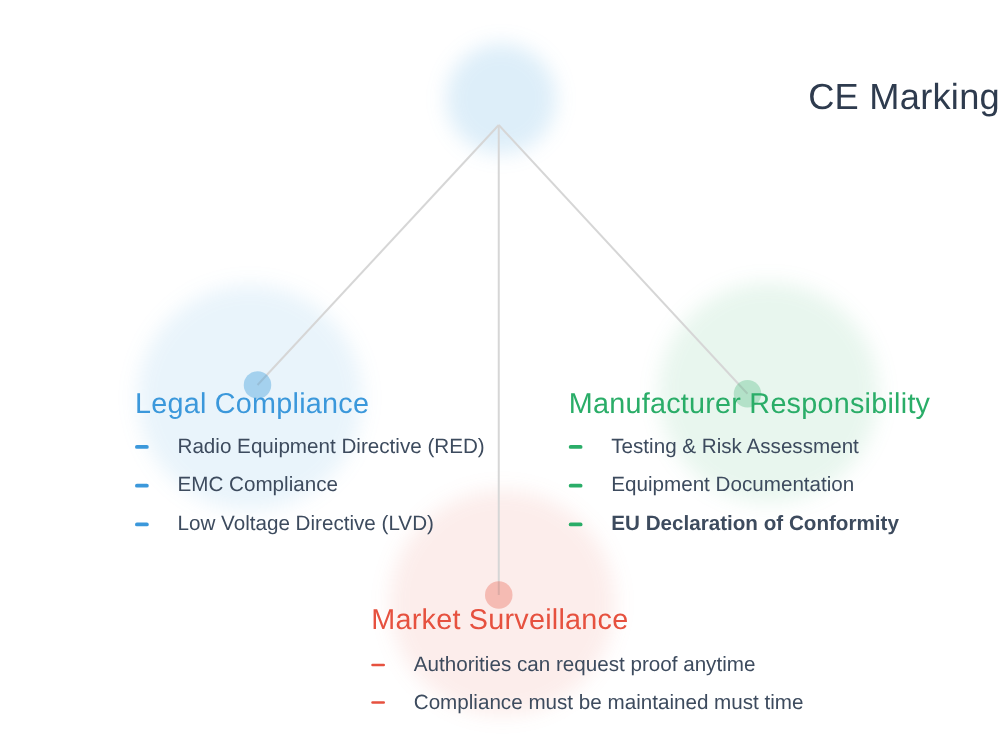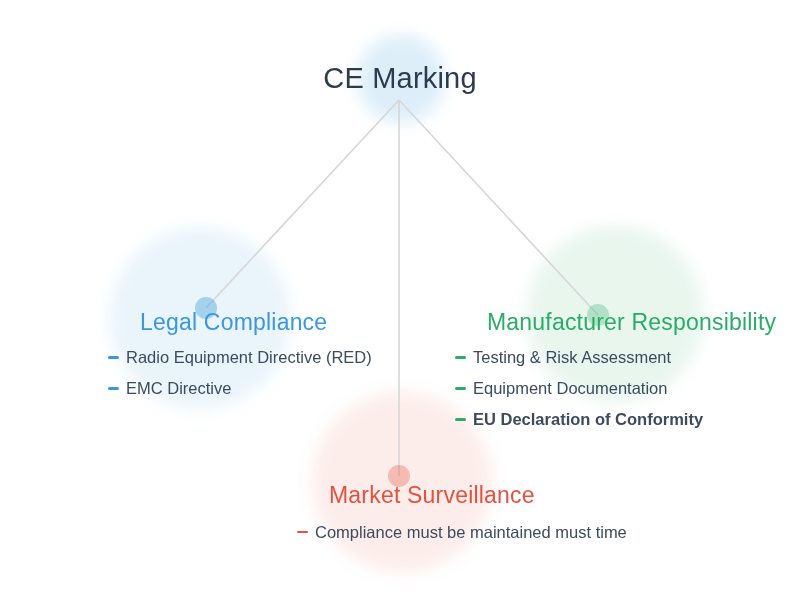--- a/index.html
+++ b/index.html
@@ -27,43 +27,42 @@
     left: 0; top: 0;
     width: 800px; height: 600px;
   }
   .connectors line { stroke-width: 1.6; }
 
   .diagram-title {
     position: absolute;
     top: 62px;
     left: 0;
     width: 100%;
-    text-align: center;
+    text-align: right;
     font-size: 29px;
     line-height: 32px;
     letter-spacing: 0.2px;
   }
 
   .branch { position: absolute; }
   .branch-legal  { left: 108px; top: 309px; }
   .branch-manu   { left: 455px; top: 309px; }
   .branch-market { left: 297px; top: 482px; }
 
   .branch-heading {
     font-size: 23px;
     line-height: 27px;
     letter-spacing: 0.2px;
     white-space: nowrap;
-    margin-left: 32px;
   }
   .items { margin-top: 6px; }
   .item {
     display: flex;
     align-items: center;
-    gap: 7px;
+    gap: 23px;
     height: 31px;
     font-size: 16.5px;
     white-space: nowrap;
   }
   .branch-market .items { margin-top: 8px; }
   .branch-market .item { height: 30px; }
   .dash {
     flex: none;
     width: 11px;
     height: 2.5px;
@@ -93,21 +92,25 @@
 
   <div class="branch branch-legal">
     <div class="branch-heading" style="color: rgb(59, 152, 219);">Legal Compliance</div>
     <div class="items">
       <div class="item">
         <span class="dash" style="background-color: rgb(59, 152, 219);"></span>
         <span style="color: rgb(61, 75, 94);">Radio Equipment Directive (RED)</span>
       </div>
       <div class="item">
         <span class="dash" style="background-color: rgb(59, 152, 219);"></span>
-        <span style="color: rgb(61, 75, 94);">EMC Directive</span>
+        <span style="color: rgb(61, 75, 94);">EMC Compliance</span>
+      </div>
+      <div class="item">
+        <span class="dash" style="background-color: rgb(59, 152, 219);"></span>
+        <span style="color: rgb(61, 75, 94);">Low Voltage Directive (LVD)</span>
       </div>
     </div>
   </div>
 
   <div class="branch branch-manu">
     <div class="branch-heading" style="color: rgb(42, 173, 104);">Manufacturer Responsibility</div>
     <div class="items">
       <div class="item">
         <span class="dash" style="background-color: rgb(42, 173, 104);"></span>
         <span style="color: rgb(61, 75, 94);">Testing &amp; Risk Assessment</span>
@@ -121,18 +124,22 @@
         <span style="color: rgb(61, 75, 94); font-weight: bold;">EU Declaration of Conformity</span>
       </div>
     </div>
   </div>
 
   <div class="branch branch-market">
     <div class="branch-heading" style="color: rgb(230, 81, 63);">Market Surveillance</div>
     <div class="items">
       <div class="item">
         <span class="dash" style="background-color: rgb(230, 81, 63);"></span>
+        <span style="color: rgb(61, 75, 94);">Authorities can request proof anytime</span>
+      </div>
+      <div class="item">
+        <span class="dash" style="background-color: rgb(230, 81, 63);"></span>
         <span style="color: rgb(61, 75, 94);">Compliance must be maintained must time</span>
       </div>
     </div>
   </div>
 
 </div>
 
 </body></html>

